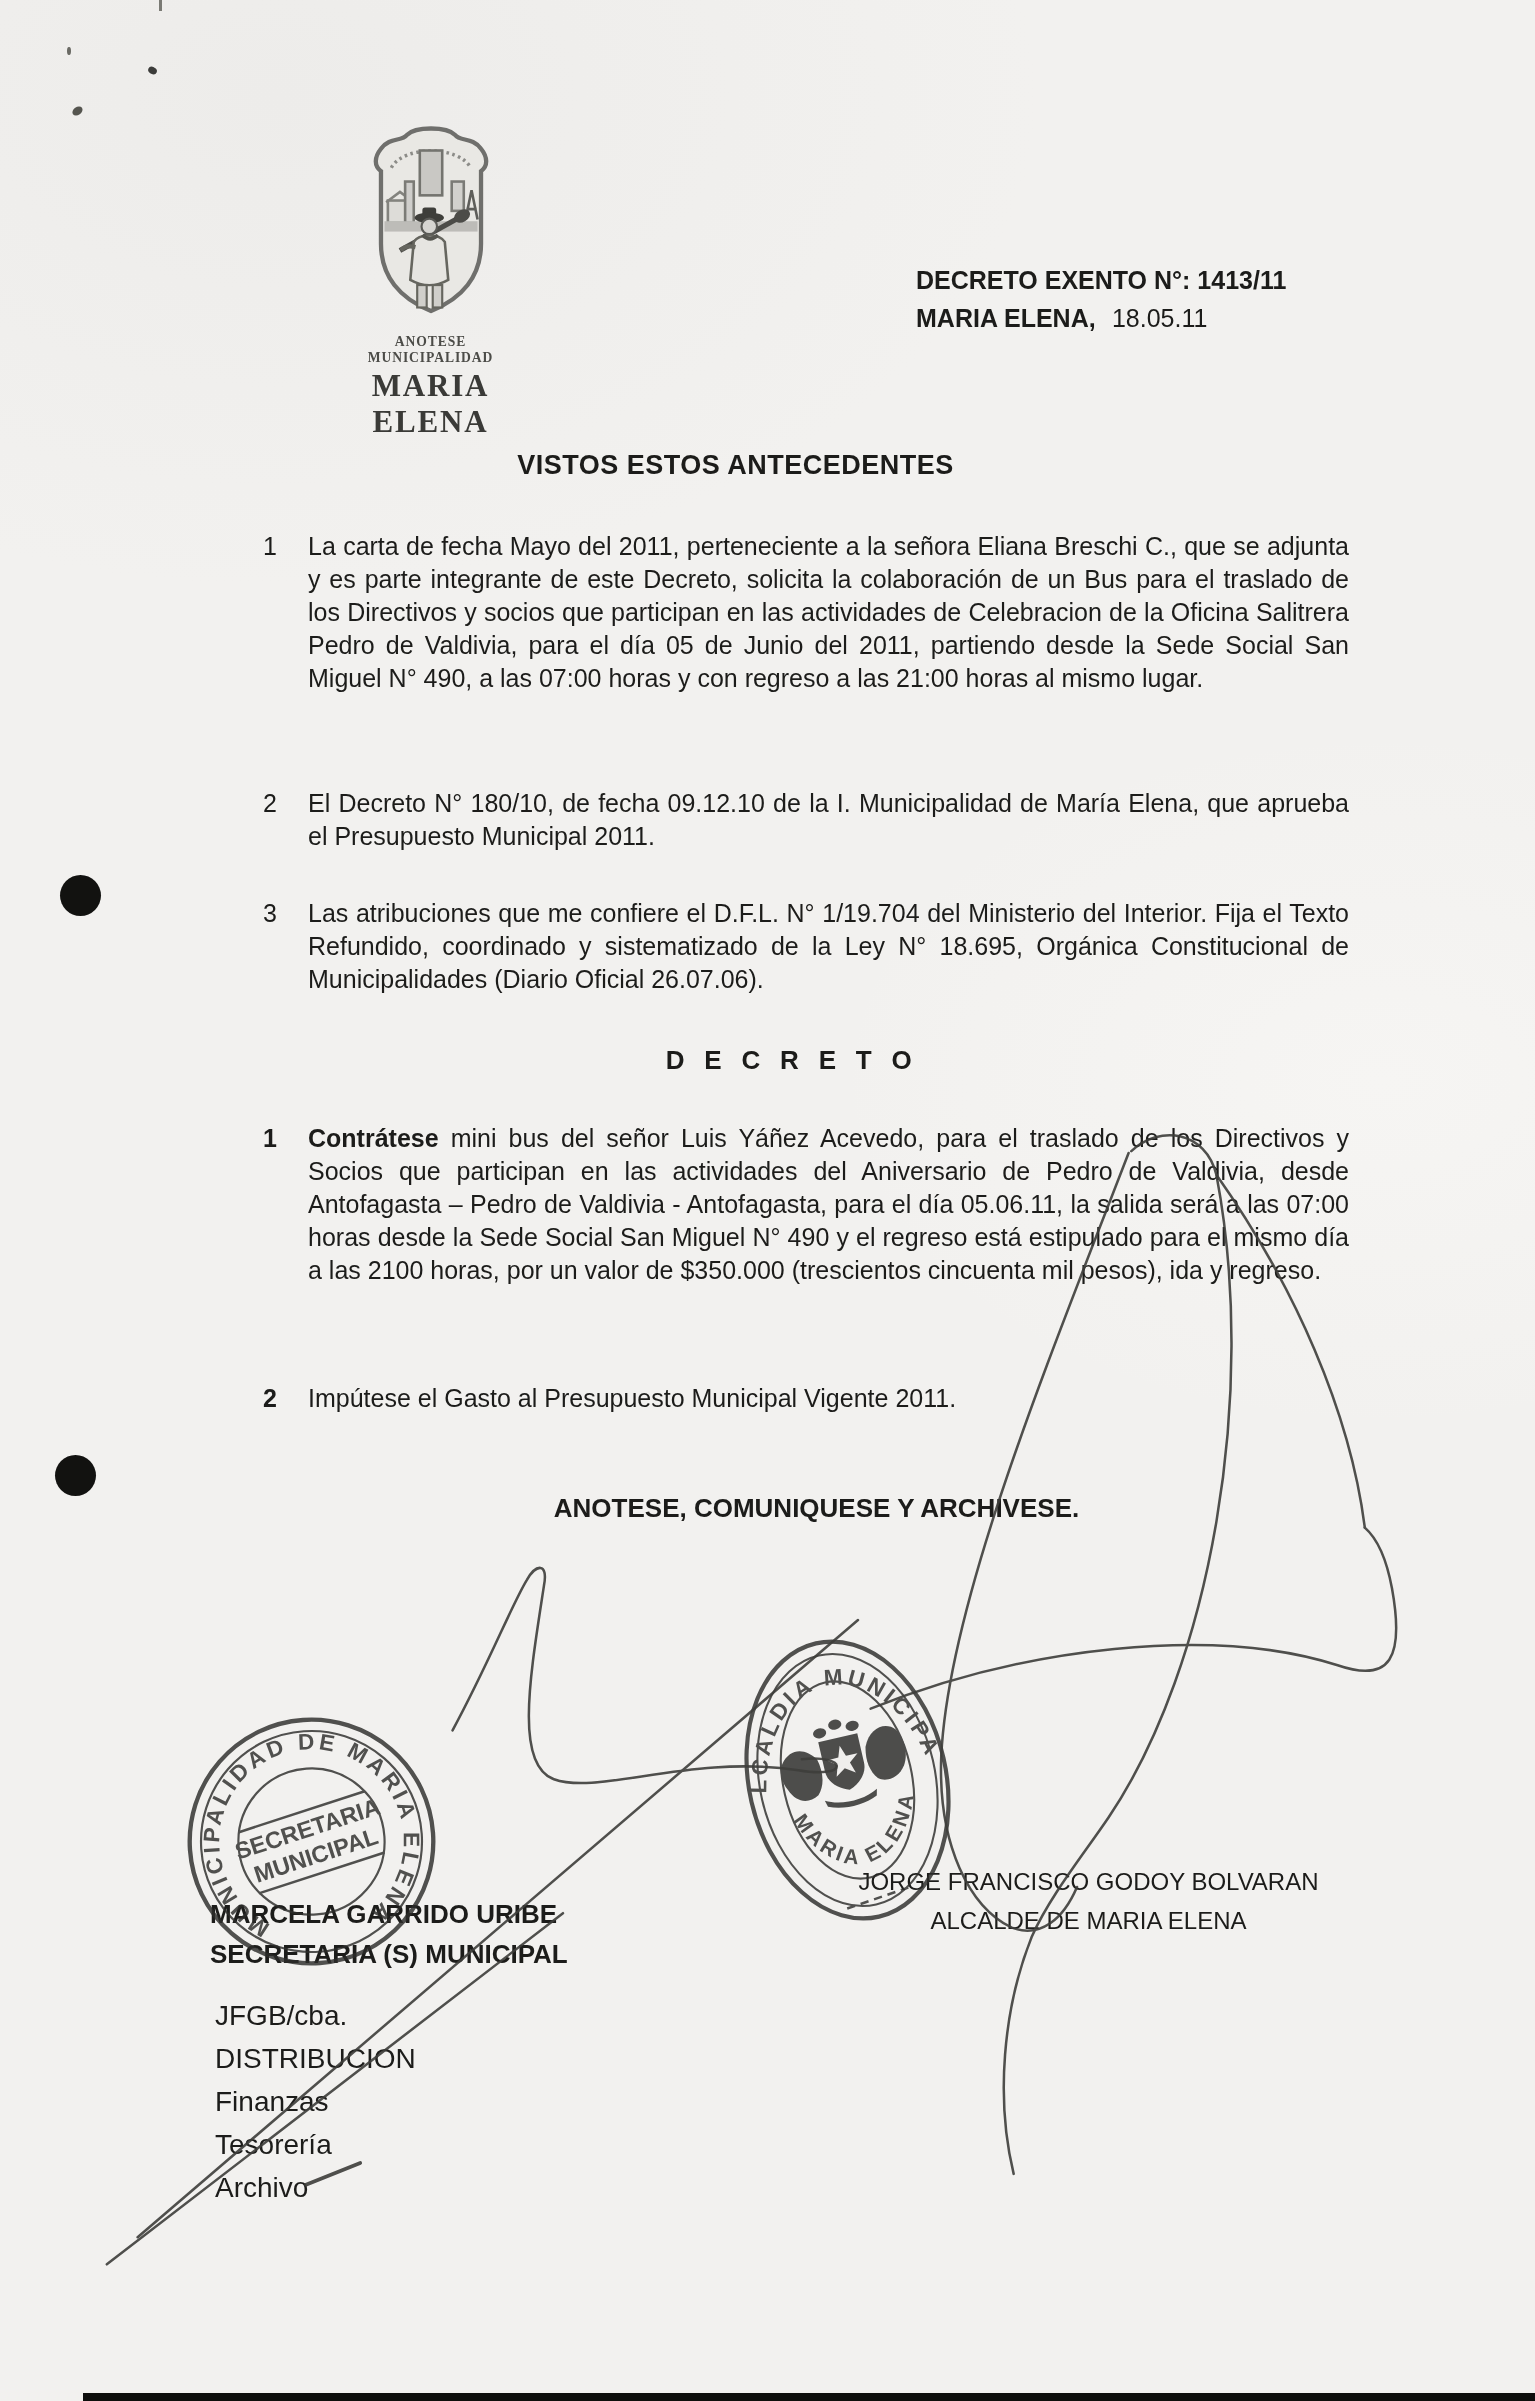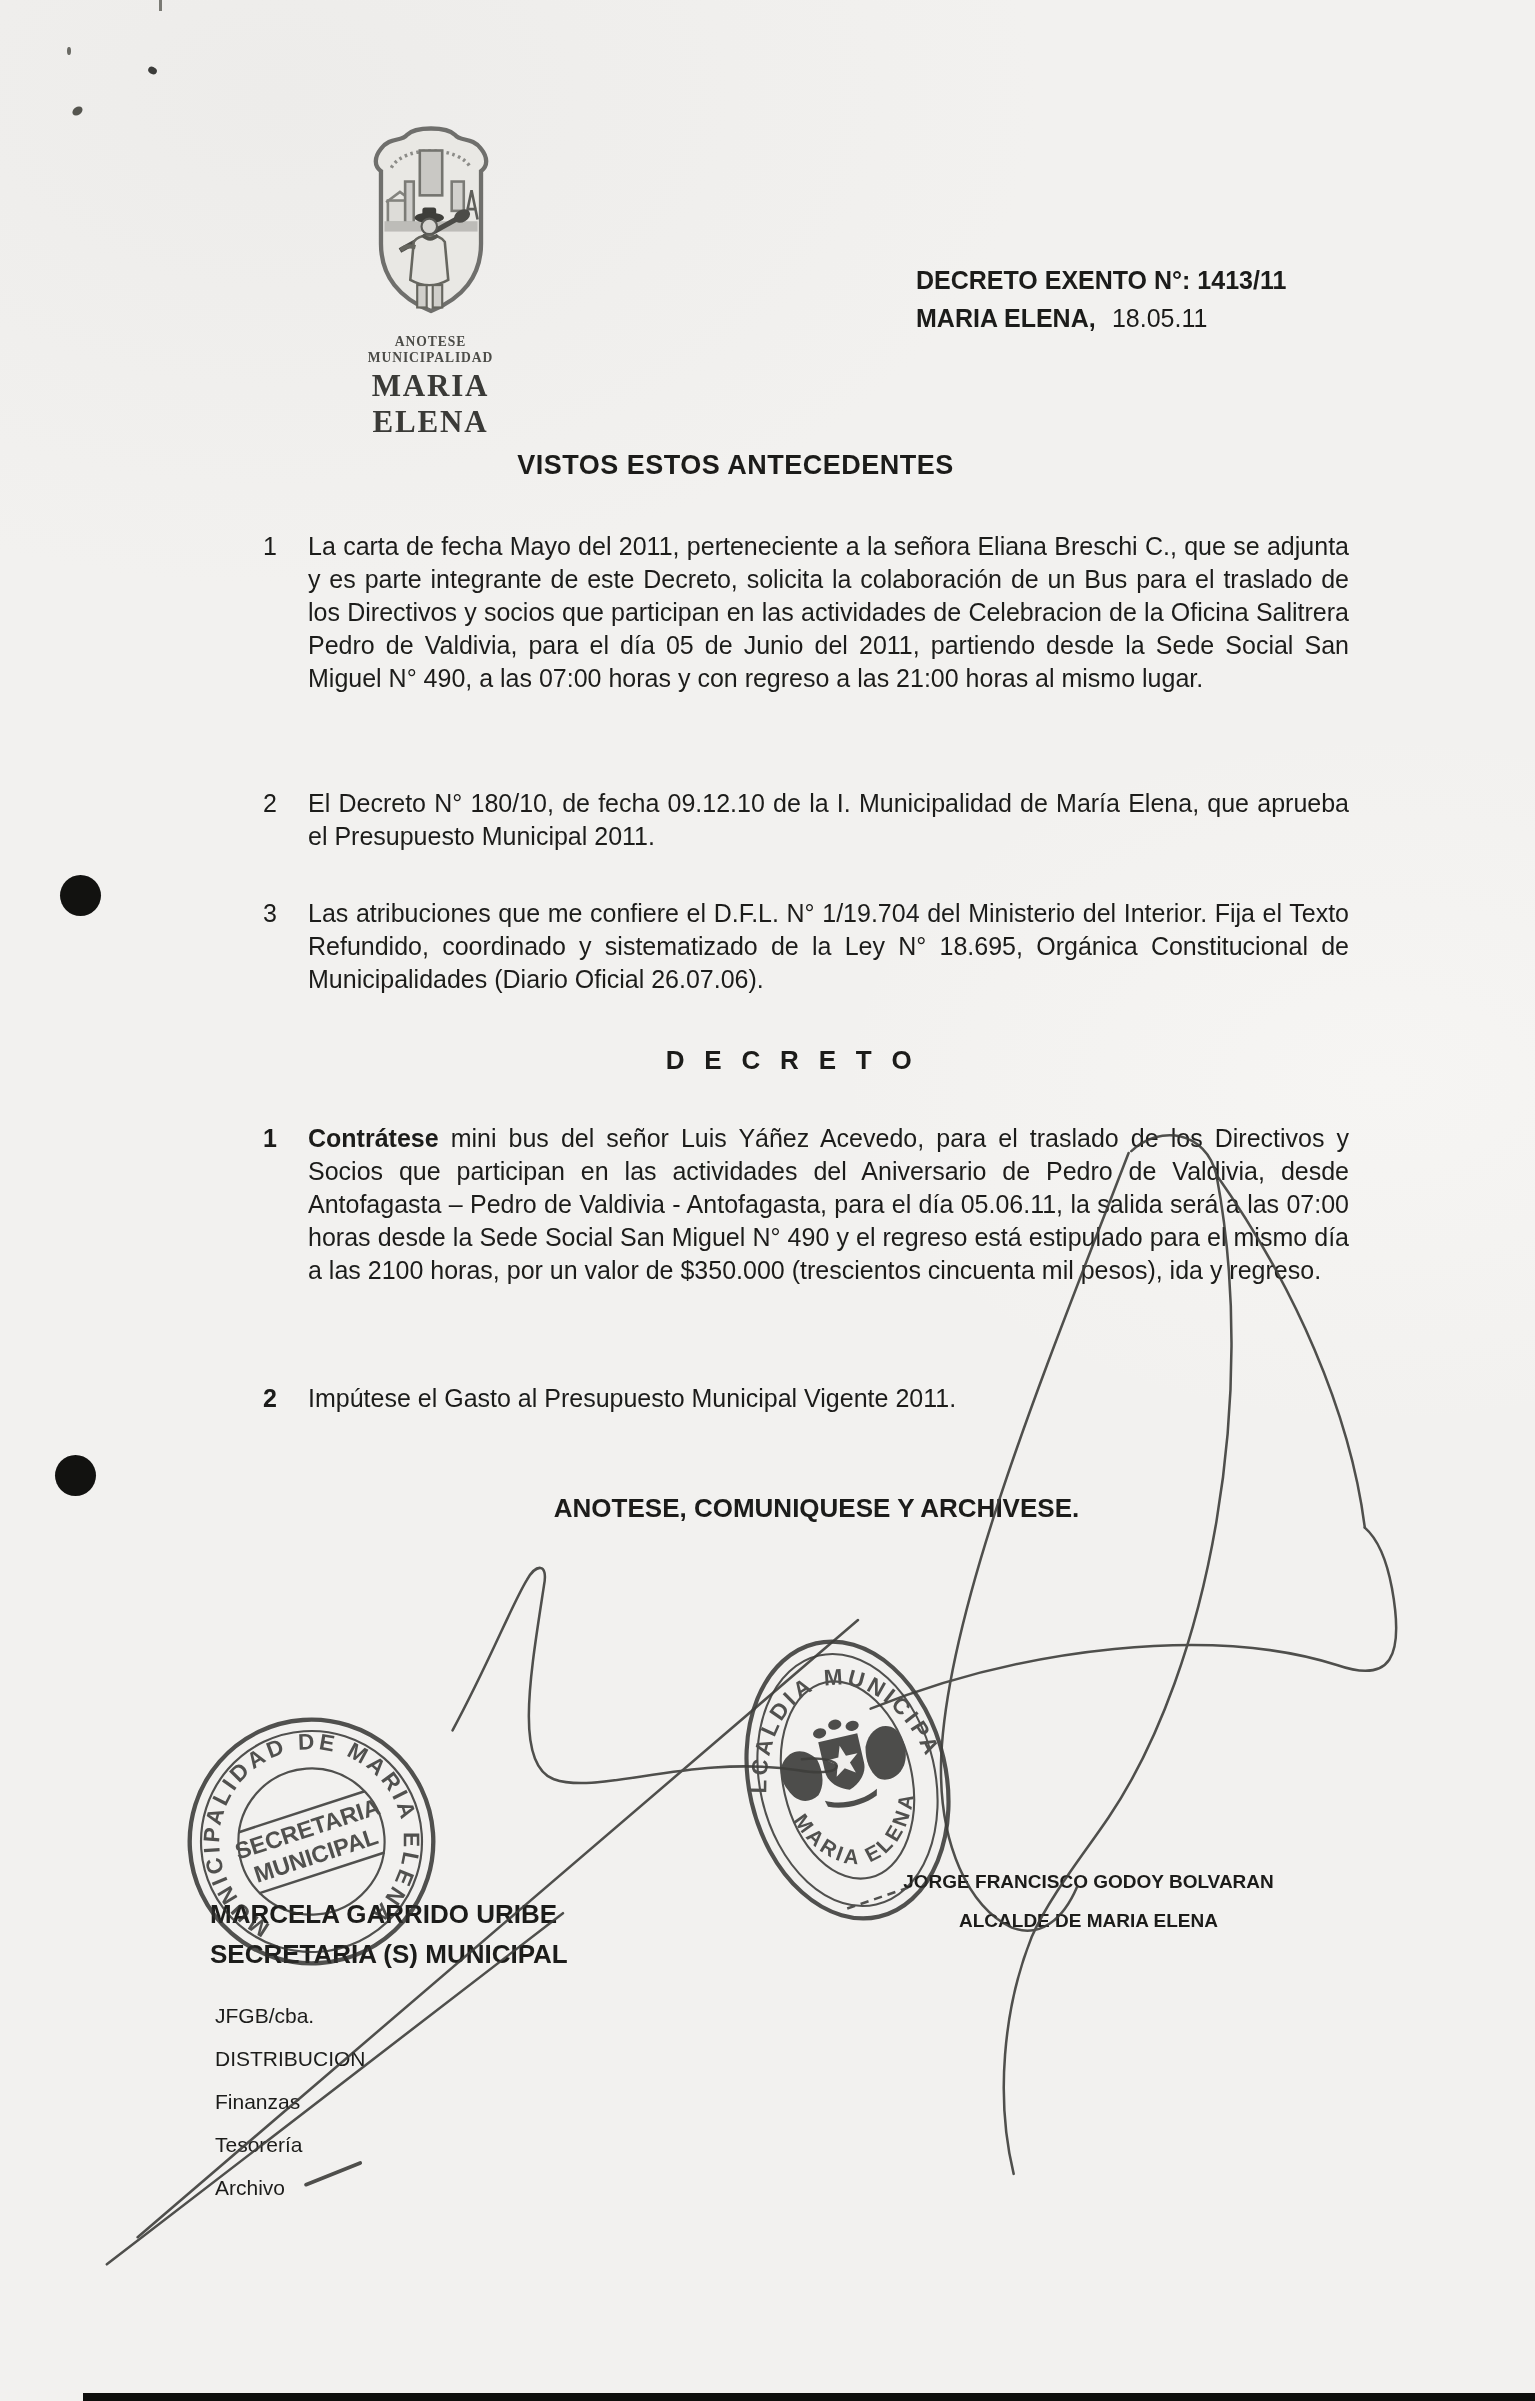--- a/index.html
+++ b/index.html
@@ -34,27 +34,27 @@
   .item .num{flex:0 0 45px;}
   .item .txt{flex:1 1 auto; text-align:justify;}
   .item .lead{font-weight:bold;}
   .bold-num .num{font-weight:bold;}
   .a1{left:263px; top:530px;} .a2{left:263px; top:787px;} .a3{left:263px; top:897px;}
   .d1{left:263px; top:1122px;} .d2{left:263px; top:1382px;}
   
   .sec-name{left:210px; top:1894px; width:380px; text-align:left;
     font-weight:bold; font-size:26px; line-height:40px; z-index:3;}
   .mayor-name{left:842px; top:1862px; width:493px; text-align:center;
-    font-weight:bold; font-size:19px; line-height:39px; z-index:3;}
+    font-weight:normal; font-size:24px; line-height:39px; z-index:3;}
   
   .stamp{z-index:4; opacity:.82;}
   .stamp-secretary{left:181px; top:1711px; width:261px; height:261px; transform:rotate(-4deg);}
   .stamp-mayor{left:739px; top:1626px; width:217px; height:308px;}
   
-  .footer-block{left:215px; top:1994px; font-size:21px; line-height:43px;}
+  .footer-block{left:215px; top:1994px; font-size:28px; line-height:43px;}
   
   .hole{border-radius:50%; background:#121210; z-index:8;}
   .hole1{left:60px; top:875px; width:41px; height:41px;}
   .hole2{left:55px; top:1455px; width:41px; height:41px;}
   .speck{background:#3c3c3a; border-radius:50%; z-index:8;}
   .speck1{left:148px; top:67px; width:9px; height:7.2px; transform:rotate(25deg);}
   .speck2{left:72px; top:107px; width:11px; height:8.1px; transform:rotate(-35deg); background:#55554f;}
   .speck3{left:67px; top:47px; width:3.6px; height:8.1px; background:#6a6a64;}
   .top-tick{left:159px; top:0; width:2.7px; height:11px; background:#7a7a74; z-index:8;}
   .bottom-bar{left:83px; bottom:0; width:1452px; height:8.1px; background:#0e0e0c; z-index:8;}

